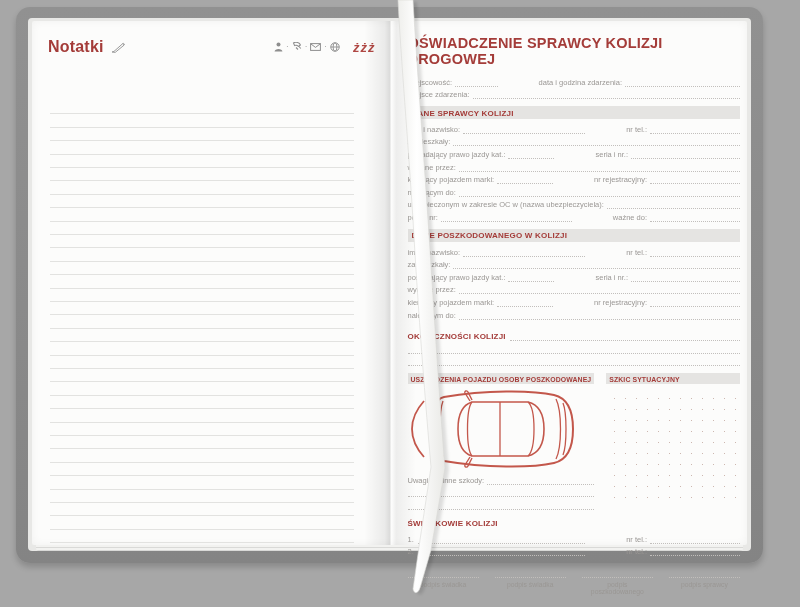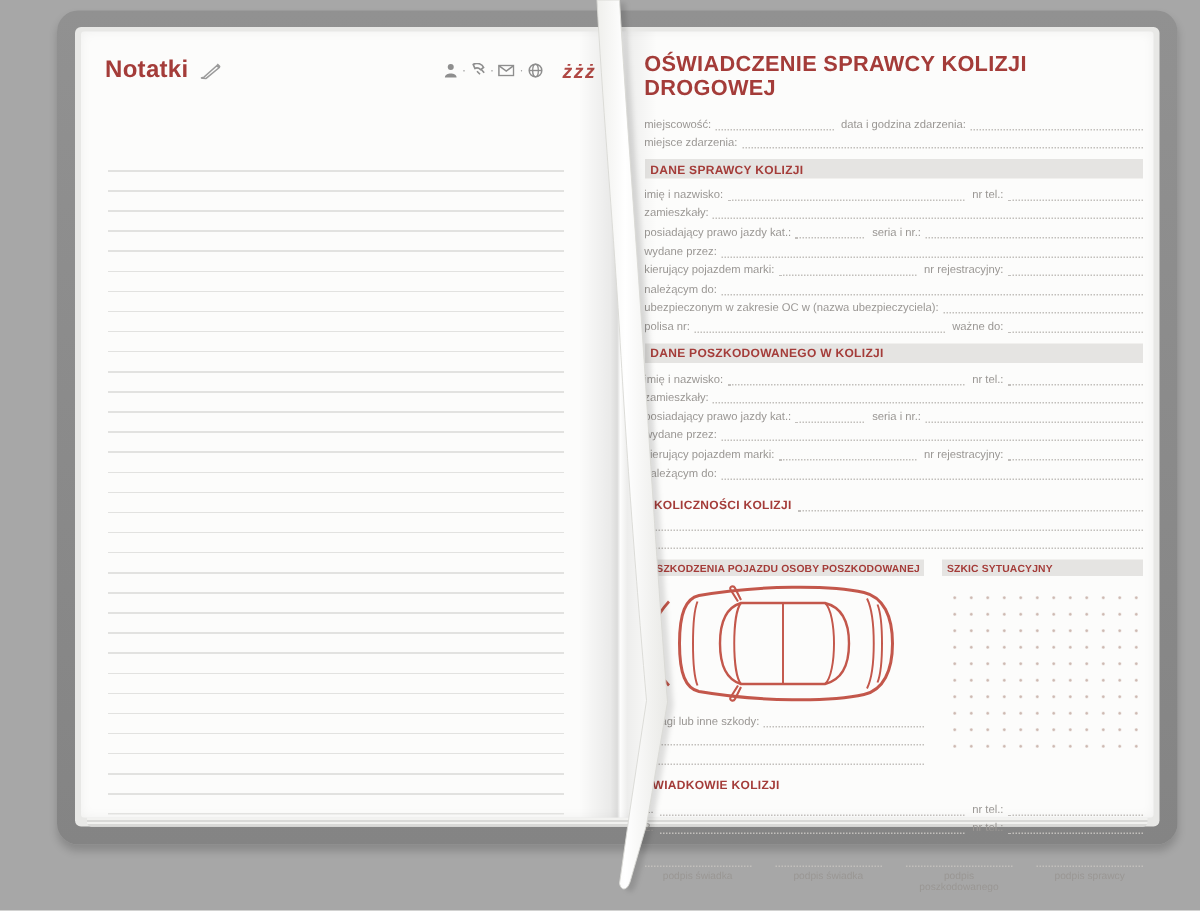--- a/index.html
+++ b/index.html
@@ -1,21 +1,21 @@
 <!DOCTYPE html>
 <html><head>
 <meta charset="utf-8">
 <style>
   html,body{margin:0;padding:0;}
   body{width:800px;height:607px;background:#a7a7a7;overflow:hidden;
        font-family:"Liberation Sans", sans-serif;position:relative;}
   .stage{position:absolute;inset:0;}
 
   
-  .book{position:absolute;left:38px;top:7px;width:747px;height:556px;
+  .book{position:absolute;left:16px;top:7px;width:747px;height:556px;
         background:linear-gradient(#919191,#848484);border-radius:14px;
         box-shadow:0 4px 6px rgba(0,0,0,.18);}
   .pages{position:absolute;left:12px;top:11px;right:12px;bottom:12px;
          background:#e8e8e6;border-radius:4px;}
   .pages::after{content:"";position:absolute;left:8px;right:8px;bottom:0;height:6px;
          background:repeating-linear-gradient(to bottom,#f2f2f0 0 1.5px,#d9d9d7 1.5px 3px);
          border-radius:0 0 3px 3px;}
   .paper{position:absolute;left:4px;top:3px;right:4px;bottom:6px;background:#fcfcfb;
          border-radius:2px;box-shadow:inset 0 0 8px rgba(0,0,0,.05);z-index:1;}
   .spine{position:absolute;top:0;bottom:0;left:calc(50% - 26px);width:52px;pointer-events:none;
@@ -34,21 +34,21 @@
   .logo{color:#b04844;font-weight:bold;font-style:italic;font-size:13px;margin-left:10px;letter-spacing:1px;}
   .ruled{position:absolute;left:2px;right:22px;top:72px;height:442px;
          background:repeating-linear-gradient(to bottom,transparent 0 12.4px,#e2e2e0 12.4px 13.4px);}
 
   
   .rp{position:absolute;left:calc(50% + 18px);top:6px;right:7px;bottom:6px;
       font-size:7.5px;color:#9a9794;}
   .form-title{color:#a43c39;font-weight:bold;font-size:14.5px;margin:8px 0 7px;letter-spacing:.2px;}
   .frow{display:flex;align-items:flex-end;height:12.6px;}
   .lab{white-space:nowrap;padding-right:3px;line-height:9px;}
-  .lab.after{padding-left:5px;}
+  .lab.after{padding-left:5px;margin-left:36px;}
   .num{flex:0 0 10px;line-height:9px;}
   .dl{border-bottom:1px dotted #c2bfbc;flex:1 1 auto;height:9px;}
   .dl.tel{flex:0 0 90px;}
   .dl.short{flex:0 0 46px;}
   .dl.dt{flex:0 0 115px;}
   .band{background:#e5e4e2;color:#a43c39;font-weight:bold;font-size:8px;
         padding:2.5px 4px 1.5px;letter-spacing:.2px;margin:7px 0 2px;}
   .sechead{color:#a43c39;font-weight:bold;font-size:8px;letter-spacing:.2px;
         white-space:nowrap;padding-right:4px;line-height:9px;}
   .subhead{background:#e5e4e2;color:#a43c39;font-weight:bold;font-size:6.9px;

